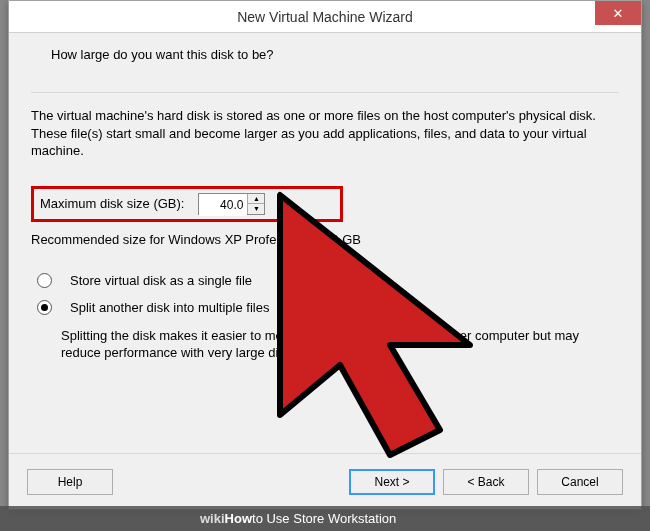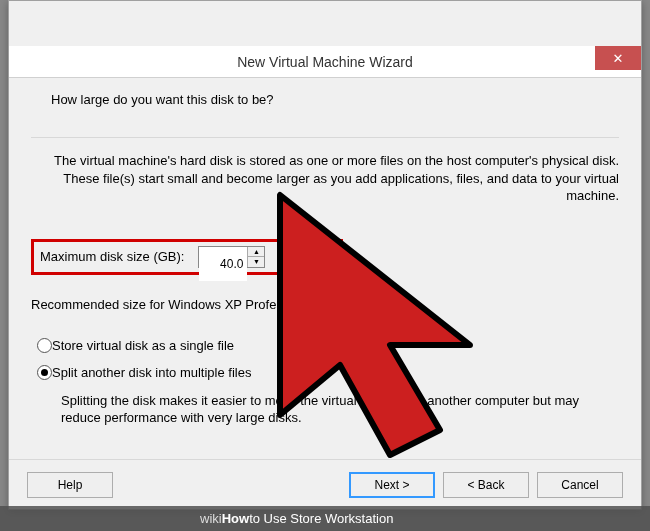--- a/index.html
+++ b/index.html
@@ -22,21 +22,20 @@
     box-shadow: 0 2px 8px rgba(0,0,0,0.3);
   }
   .titlebar {
     height: 32px;
     background: #fff;
     display: flex;
     align-items: center;
     justify-content: center;
     position: relative;
     border-bottom: 1px solid #d0d0d0;
-    margin-top: 45px;
   }
   .titlebar-title {
     font-size: 14px;
     color: #333;
   }
   .close-btn {
     position: absolute;
     right: 0;
     top: 0;
     width: 46px;
@@ -53,43 +52,43 @@
   .content {
     padding: 14px 22px 0 22px;
     font-size: 13px;
     color: #000;
     height: calc(100% - 32px - 50px);
     position: relative;
   }
   .heading { font-weight: bold; font-size: 14px; margin-bottom: 2px; }
   .subheading { padding-left: 20px; margin-bottom: 30px; font-size: 13px; }
   .divider { border: none; border-top: 1px solid #d8d8d8; margin: 0 0 14px 0; }
-  .desc { line-height: 1.35; margin-bottom: 34px; font-size: 13px; text-align: right; }
+  .desc { line-height: 1.35; margin-bottom: 26px; font-size: 13px; }
   .diskrow {
     display: flex;
     align-items: center;
     gap: 14px;
     border: 3px solid #d00000;
     padding: 4px 6px;
     width: 312px;
-    margin-bottom: 22px;
+    margin-bottom: 10px;
   }
   .diskrow label { font-size: 13px; }
   .spinner {
     display: flex;
     align-items: stretch;
     border: 1px solid #888;
     height: 22px;
     background: #fff;
   }
   .spinner input {
     width: 48px;
     border: none;
     font-size: 12px;
-    padding: 17px 4px;
+    padding: 11px 4px;
     text-align: right;
     outline: none;
   }
   .spin-btns {
     display: flex;
     flex-direction: column;
     border-left: 1px solid #aaa;
   }
   .spin-btns button {
     width: 16px;
@@ -98,34 +97,34 @@
     line-height: 1;
     background: #efefef;
     border: none;
     border-bottom: 1px solid #aaa;
     cursor: pointer;
     padding: 0;
   }
   .spin-btns button:last-child { border-bottom: none; }
   .recommended { font-size: 13px; margin-bottom: 26px; }
   .radio-group { margin-left: 6px; }
-  .radio-row { display: flex; align-items: center; gap: 0; margin-bottom: 12px; font-size: 13px; }
+  .radio-row { display: flex; align-items: center; gap: 18px; margin-bottom: 12px; font-size: 13px; }
   .radio {
     width: 15px; height: 15px; border: 1px solid #555; border-radius: 50%;
     display: inline-flex; align-items: center; justify-content: center;
     background: #fff; cursor: pointer;
   }
   .radio.checked::after {
     content: ""; width: 7px; height: 7px; background: #000; border-radius: 50%;
   }
   .split-desc { padding-left: 24px; font-size: 13px; line-height: 1.35; }
   .button-bar {
     position: absolute;
     bottom: 0; left: 0; right: 0;
-    height: 50px;
+    height: 56px;
     border-top: 1px solid #d8d8d8;
     display: flex;
     align-items: center;
     padding: 0 18px;
     gap: 8px;
     background: #f0f0f0;
   }
   .button-bar .spacer { flex: 1; }
   .btn {
     min-width: 86px;
@@ -140,21 +139,21 @@
     position: absolute;
     bottom: 0; left: 0; right: 0;
     height: 25px;
     background: rgba(80,80,80,0.85);
     color: #fff;
     font-size: 13px;
     display: flex;
     align-items: center;
     padding-left: 200px;
   }
-  .watermark .wiki { color: #ddd; }
+  .watermark .wiki { color: #ddd; font-weight: bold; }
   .watermark .how { font-weight: bold; color: #ffffff; }
   .cursor-overlay {
     position: absolute;
     left: 270px;
     top: 185px;
     pointer-events: none;
   }
 </style>
 </head>
 <body>

